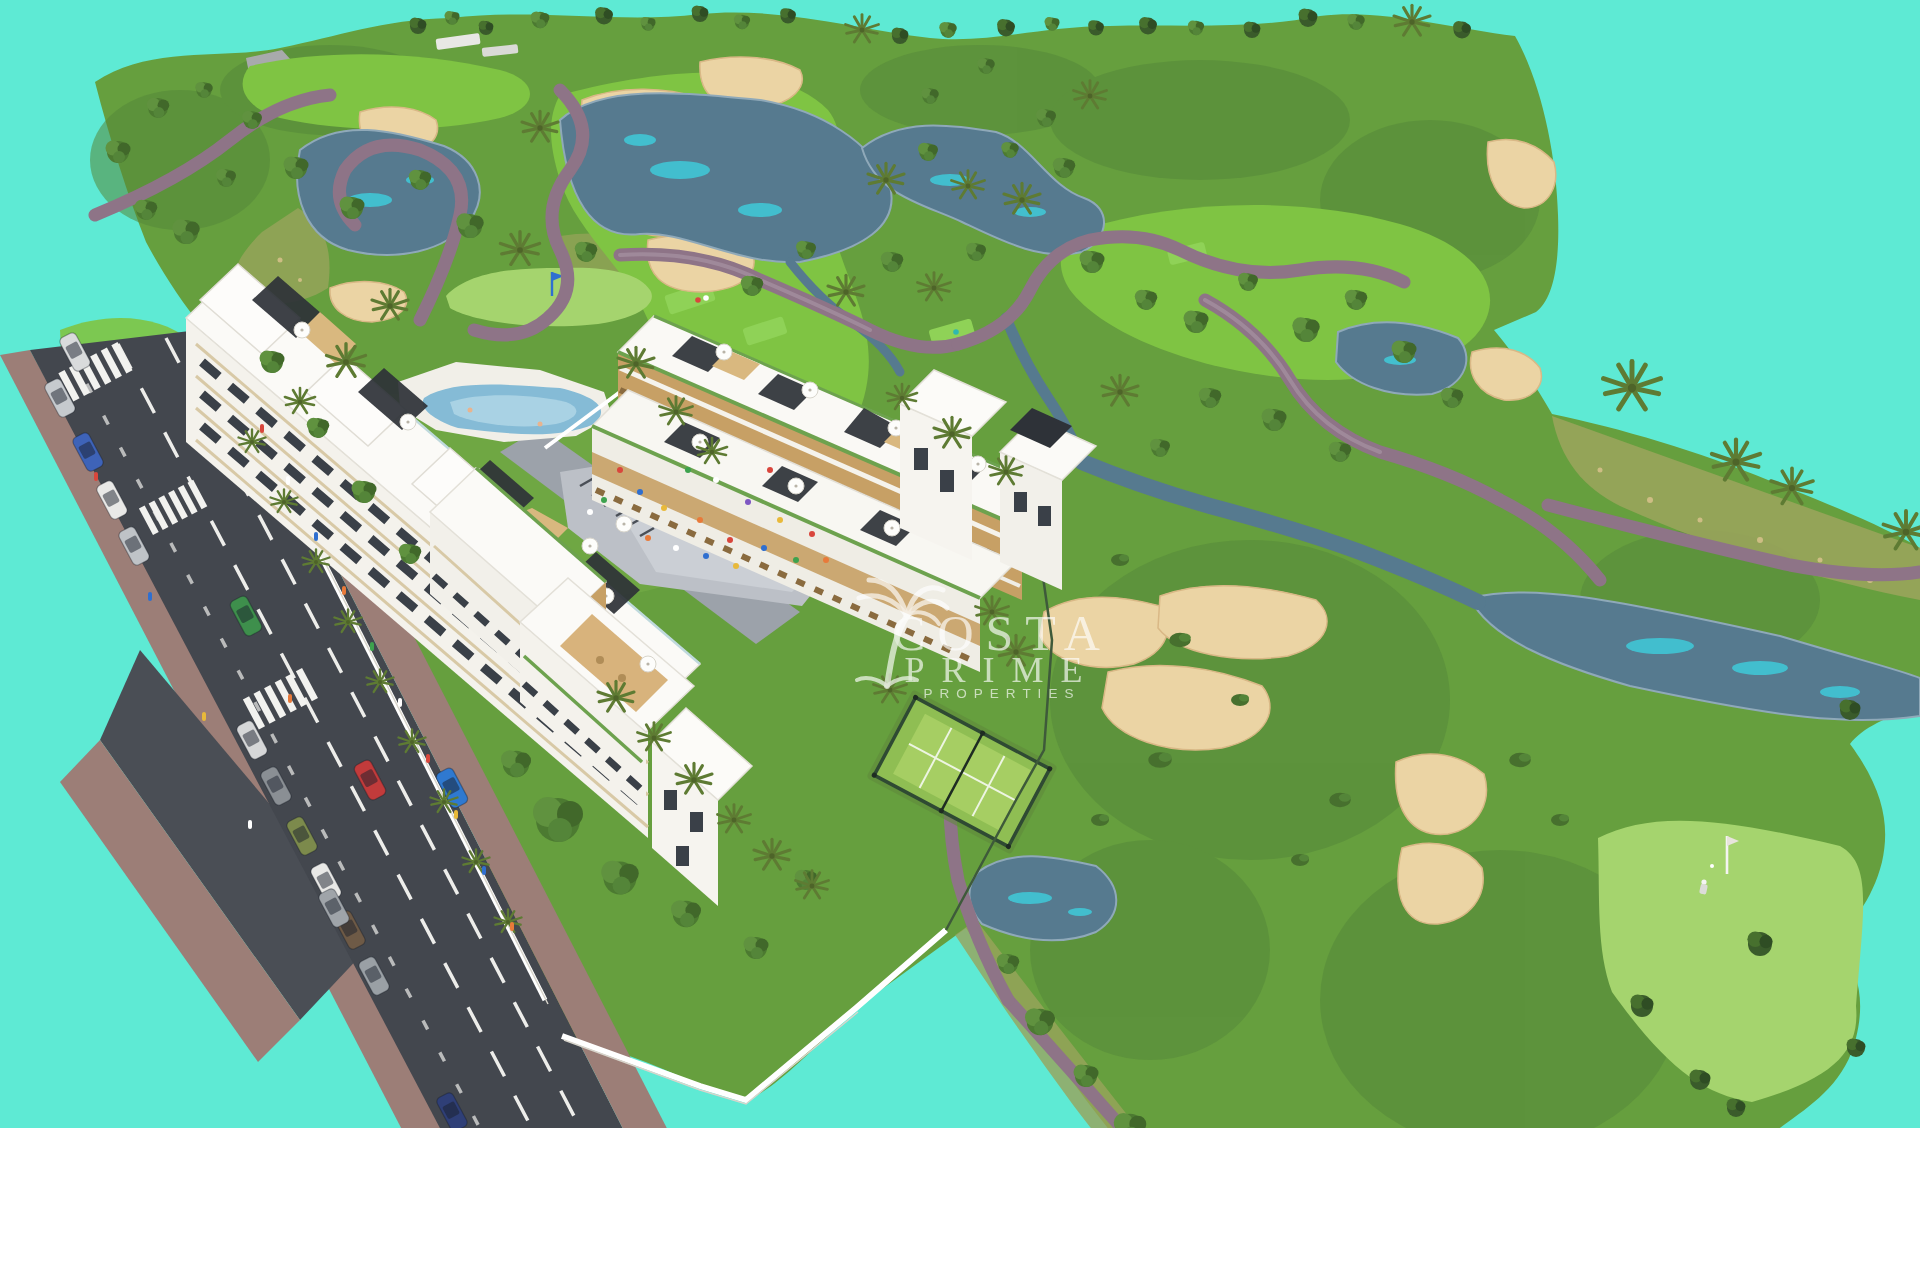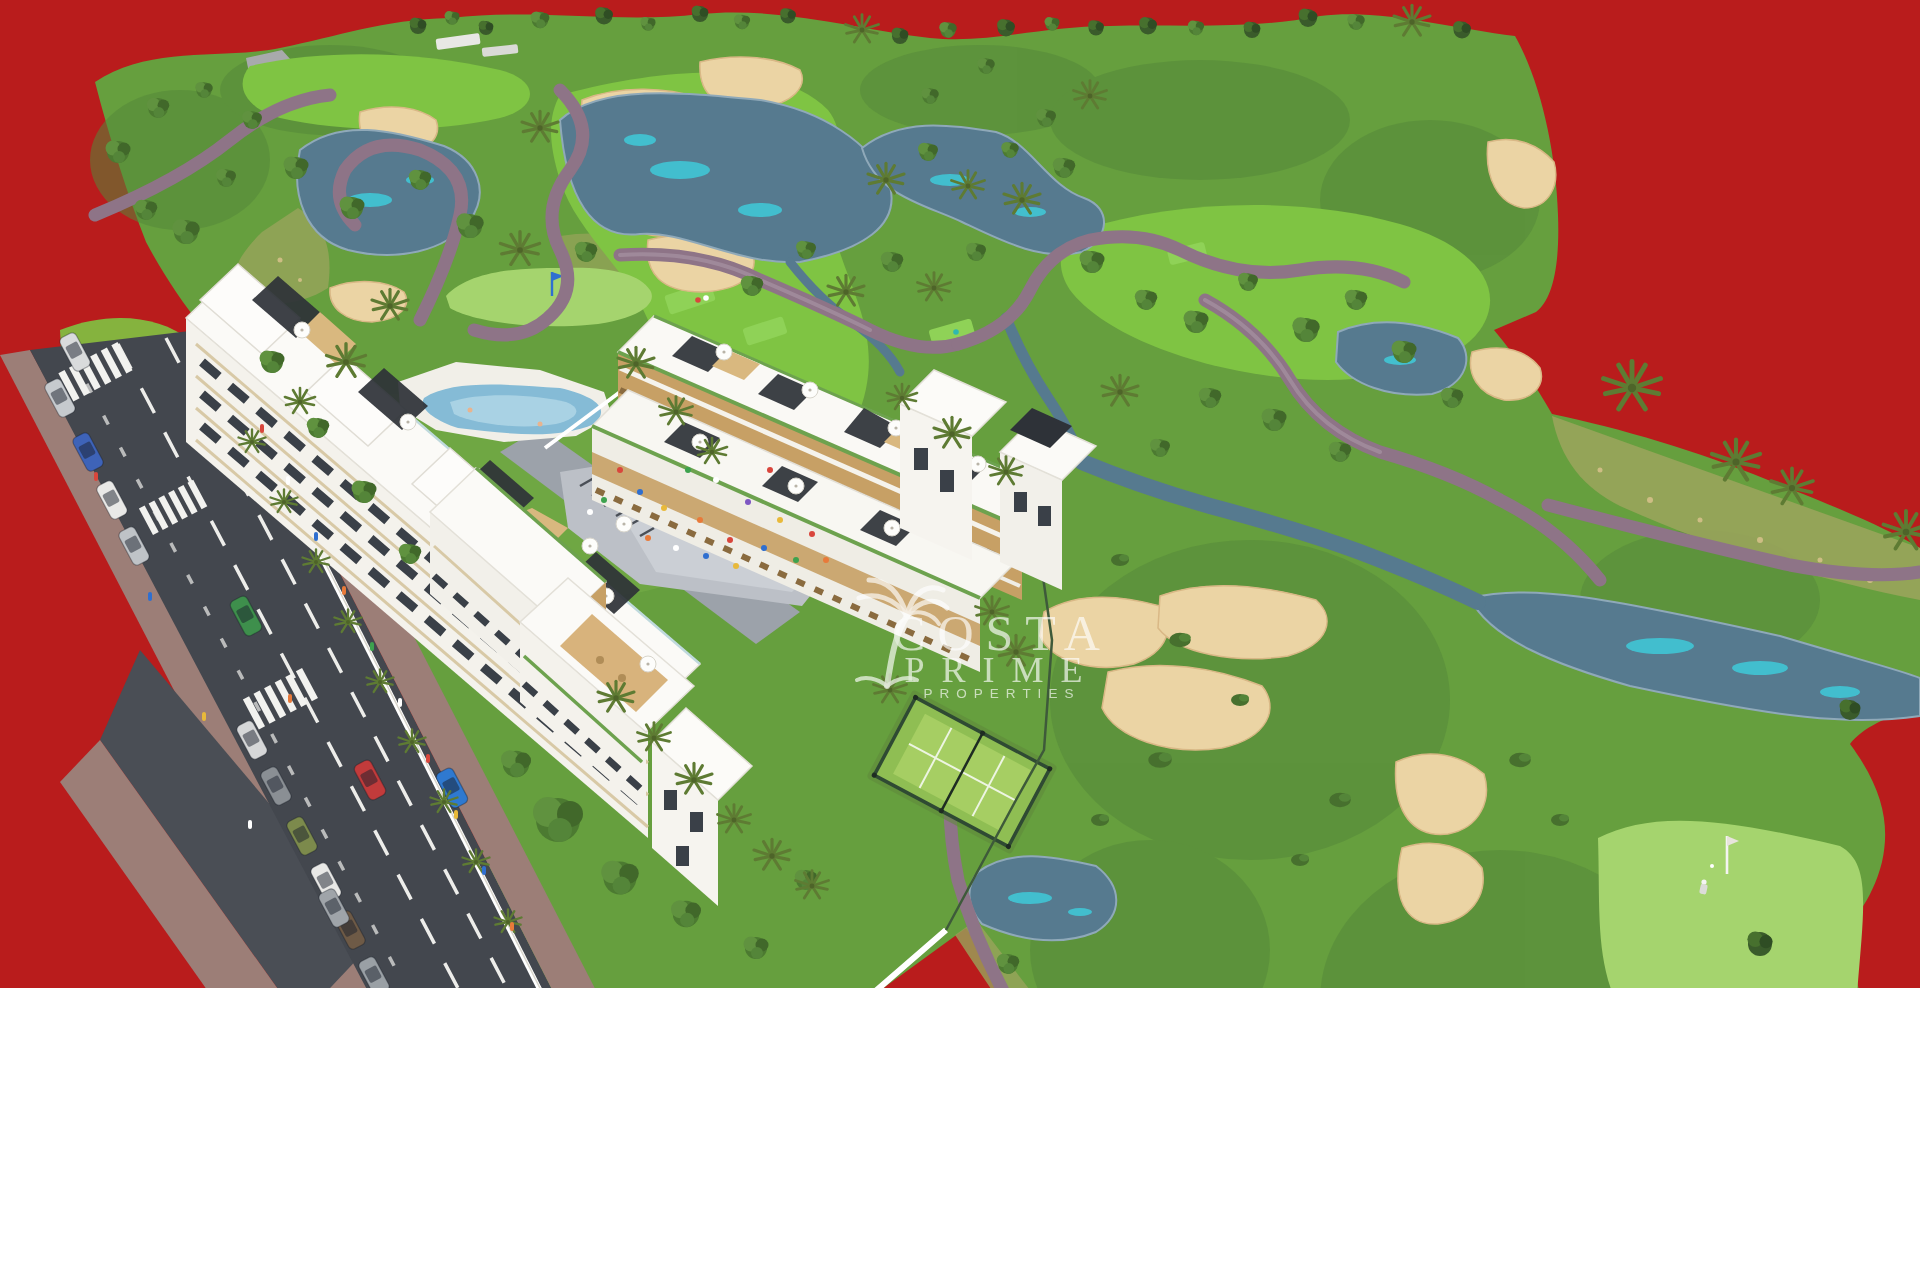--- a/index.html
+++ b/index.html
@@ -1,16 +1,16 @@
 <!DOCTYPE html>
 <html style="--background: #FFFFFF; --rough_green: #669F3E; --dark_green: #55883A; --fairway_green: #7FC443; --putting_green: #A5D46E; --scrub_olive: #99A45B; --sand: #EBD4A4; --water: #567A8F; --water_teal: #3FCBD9; --path_mauve: #8E7487; --road_asphalt: #43474E; --sidewalk: #9C7E77; --plaza_gray: #BCC0C7; --padel_green: #8FBE53; --building_white: #F4F2EC; --wood_accent: #C7A065; --flag_blue: #2F6FD0;"><head>
 <meta charset="utf-8">
 <style>
   html,body{margin:0;padding:0;background:#ffffff;font-family:"Liberation Sans",sans-serif;}
-  .stage{width:1920px;height:988px;position:relative;background:#b91c1c;overflow:hidden;}
+  .stage{width:1920px;height:1128px;position:relative;background:#5eead4;overflow:hidden;}
   svg{display:block}
   text.wm{font-family:"Liberation Serif","DejaVu Serif",serif;}
   .wm-small{font-family:"Liberation Sans",sans-serif;}
 </style>
 </head>
 <body>
 
 <div class="stage">
 <svg viewBox="0 0 1920 1280" width="1920" height="1280">
   <defs>

